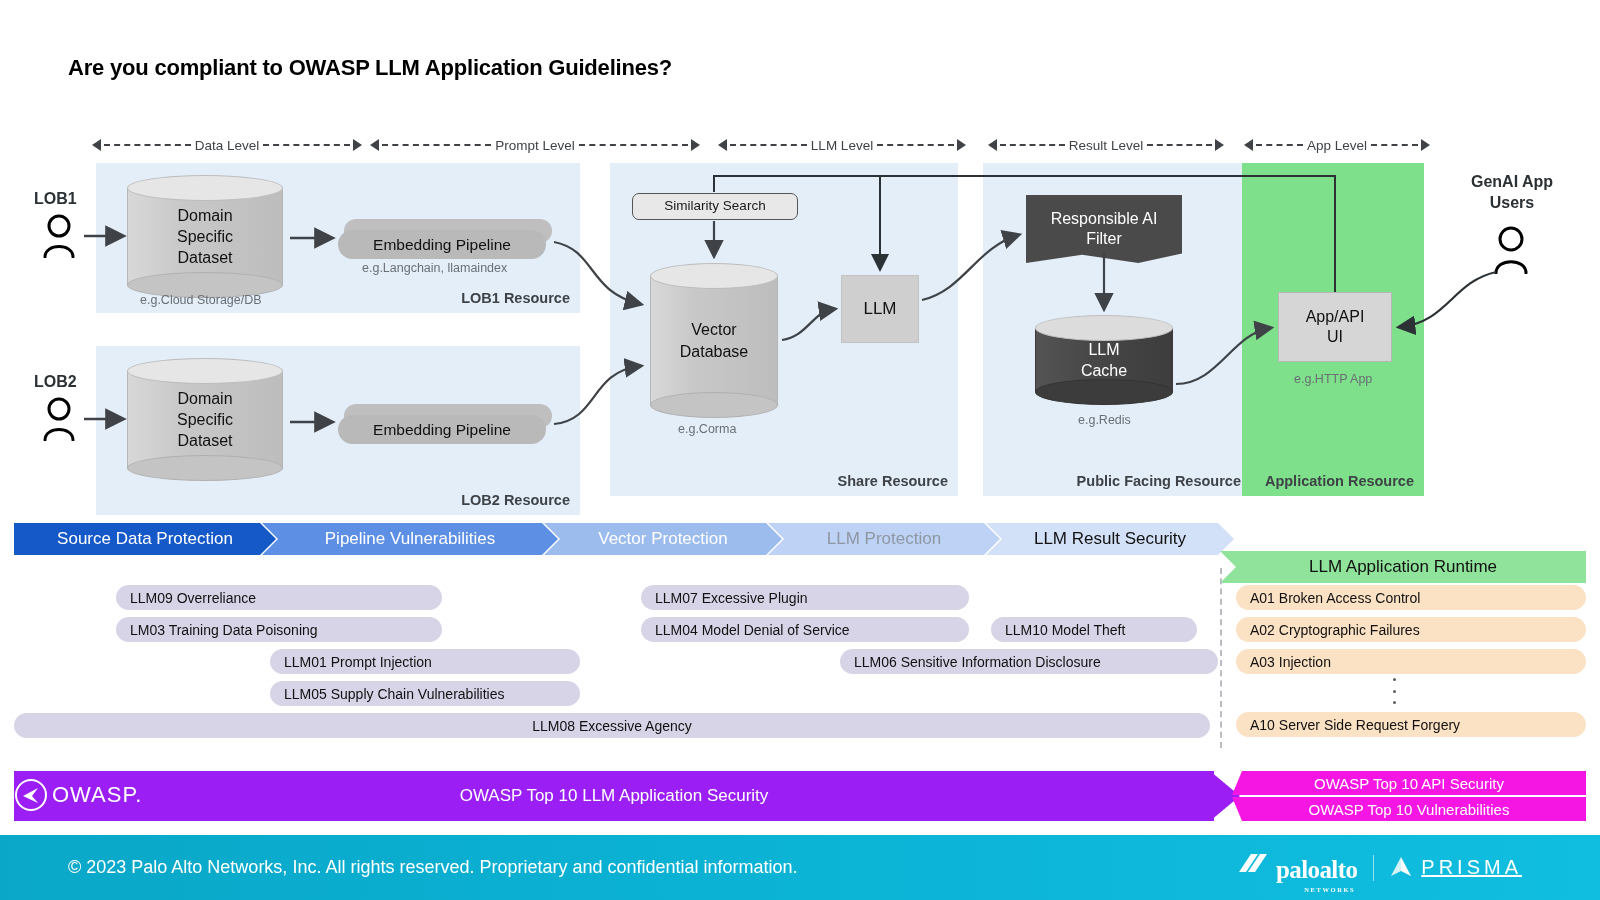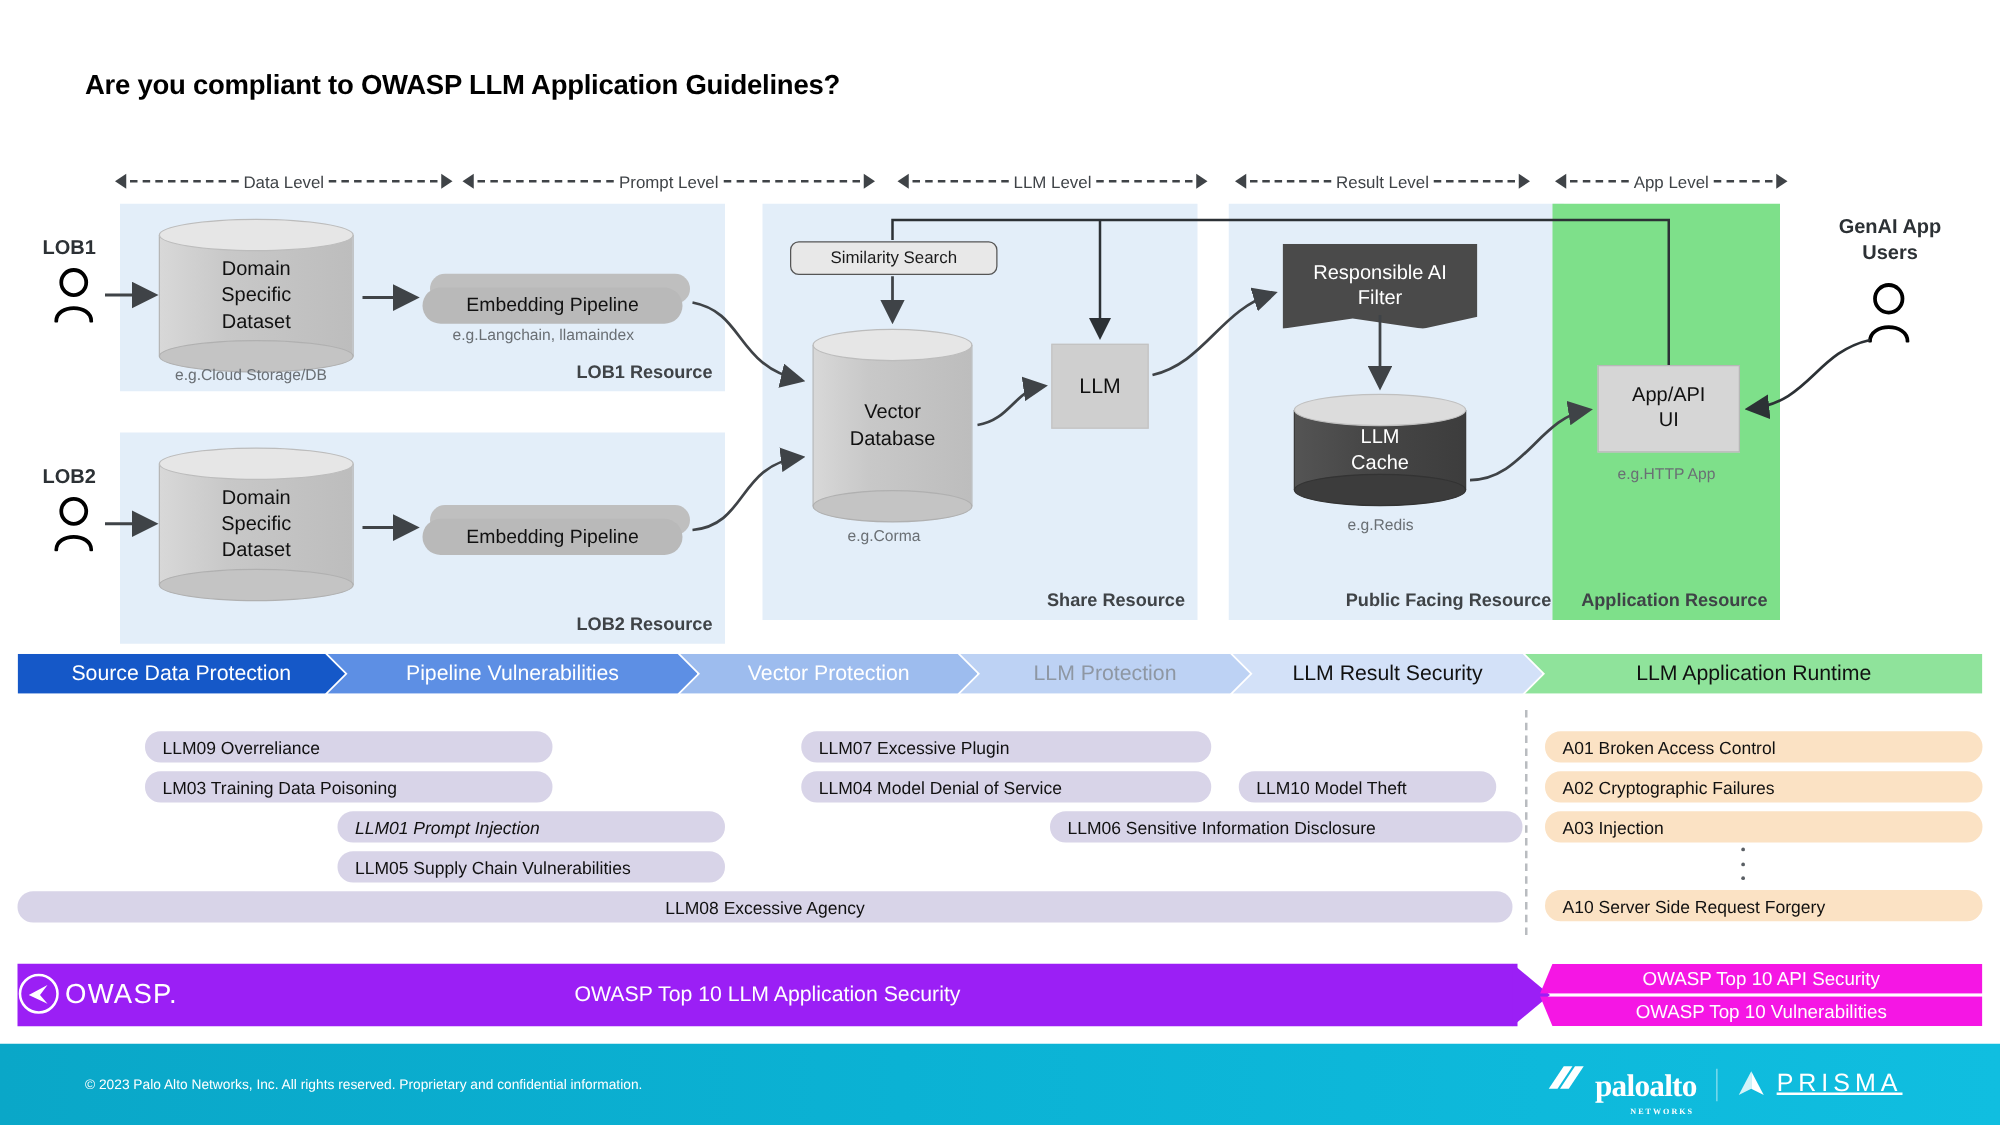--- a/index.html
+++ b/index.html
@@ -168,21 +168,21 @@
   #owasp-logo { position: absolute; left: 14px; top: 778px; display: flex; align-items: center; gap: 4px; }
   #owasp-wordmark { font-size: 22px; color: #ffffff; letter-spacing: 1px; font-weight: 500; }
 
   
   #footer-bar {
     position: absolute; left: 0; top: 835px; width: 1600px; height: 65px;
     background: linear-gradient(90deg,#0aa7c8 0%,#0bb2d4 45%,#10bee0 100%);
     display: flex; align-items: center;
   }
   #footer-copy {
-    position: absolute; left: 68px; font-size: 11px; color: #ffffff;
+    position: absolute; left: 68px; font-size: 18px; color: #ffffff;
   }
   #footer-brands { position: absolute; right: 78px; display: flex; align-items: center; gap: 16px; }
   #paloalto-lockup { display: flex; align-items: baseline; gap: 7px; color: #fff; }
   #paloalto-name { font-size: 25px; font-weight: bold; letter-spacing: -0.6px; position: relative; font-family: Liberation Serif, serif; }
   #paloalto-sub {
     position: absolute; right: 2px; bottom: -9px; font-size: 6.5px;
     letter-spacing: 1.6px; font-weight: bold; color: #fff;
   }
   #brand-divider { width: 1px; height: 26px; background: rgba(255,255,255,.55); }
   #prisma-lockup { display: flex; align-items: center; gap: 9px; color: #fff; }
@@ -383,26 +383,26 @@
 
     <path d="M1496 272 C1452 282 1448 322 1400 327" fill="none" stroke="#2c3135" stroke-width="2.2" marker-end="url(#ahd)"></path>
   </svg>
 
   <div id="chevron-band">
     <div class="chev" style="left:0;width:262px;background:#1558c8;color:#fff;clip-path:polygon(0 0,246px 0,262px 16px,246px 32px,0 32px);">Source Data Protection</div>
     <div class="chev" style="left:248px;width:296px;background:#5d8fe4;color:#fff;clip-path:polygon(0 0,280px 0,296px 16px,280px 32px,0 32px,16px 16px);">Pipeline Vulnerabilities</div>
     <div class="chev" style="left:530px;width:238px;background:#9dbcee;color:#fff;clip-path:polygon(0 0,222px 0,238px 16px,222px 32px,0 32px,16px 16px);">Vector Protection</div>
     <div class="chev" style="left:754px;width:232px;background:#bdd2f4;color:#8e97a3;clip-path:polygon(0 0,216px 0,232px 16px,216px 32px,0 32px,16px 16px);">LLM Protection</div>
     <div class="chev" style="left:972px;width:248px;background:#d3e1f8;color:#111;clip-path:polygon(0 0,232px 0,248px 16px,232px 32px,0 32px,16px 16px);">LLM Result Security</div>
-    <div class="chev" style="left:1206px;width:366px;background:#8fe39b;color:#111;clip-path:polygon(0 0,366px 0,366px 32px,0 32px,16px 16px);">LLM Application Runtime</div>
+    <div class="chev" style="left:1206px;width:366px;background:#8fe39b;color:#111;clip-path:polygon(0 0,366px 0,366px 32px,0 32px,16px 16px);margin-top:28px;">LLM Application Runtime</div>
   </div>
 
   <div class="pill" style="left:116px;top:585px;width:326px;">LLM09 Overreliance</div>
   <div class="pill" style="left:116px;top:617px;width:326px;">LM03 Training Data Poisoning</div>
-  <div class="pill" style="left:270px;top:649px;width:310px;font-style:italic;">LLM01 Prompt Injection</div>
+  <div class="pill" style="left:270px;top:649px;width:310px;">LLM01 Prompt Injection</div>
   <div class="pill" style="left:270px;top:681px;width:310px;text-align:right;">LLM05 Supply Chain Vulnerabilities</div>
 
   <div class="pill" style="left:641px;top:585px;width:328px;">LLM07 Excessive Plugin</div>
   <div class="pill" style="left:641px;top:617px;width:328px;">LLM04 Model Denial of Service</div>
   <div class="pill" style="left:991px;top:617px;width:206px;">LLM10 Model Theft</div>
   <div class="pill" style="left:840px;top:649px;width:378px;">LLM06 Sensitive Information Disclosure</div>
 
   <div class="pill center" style="left:14px;top:713px;width:1196px;">LLM08 Excessive Agency</div>
 
   <div id="divider-dashed"></div>

